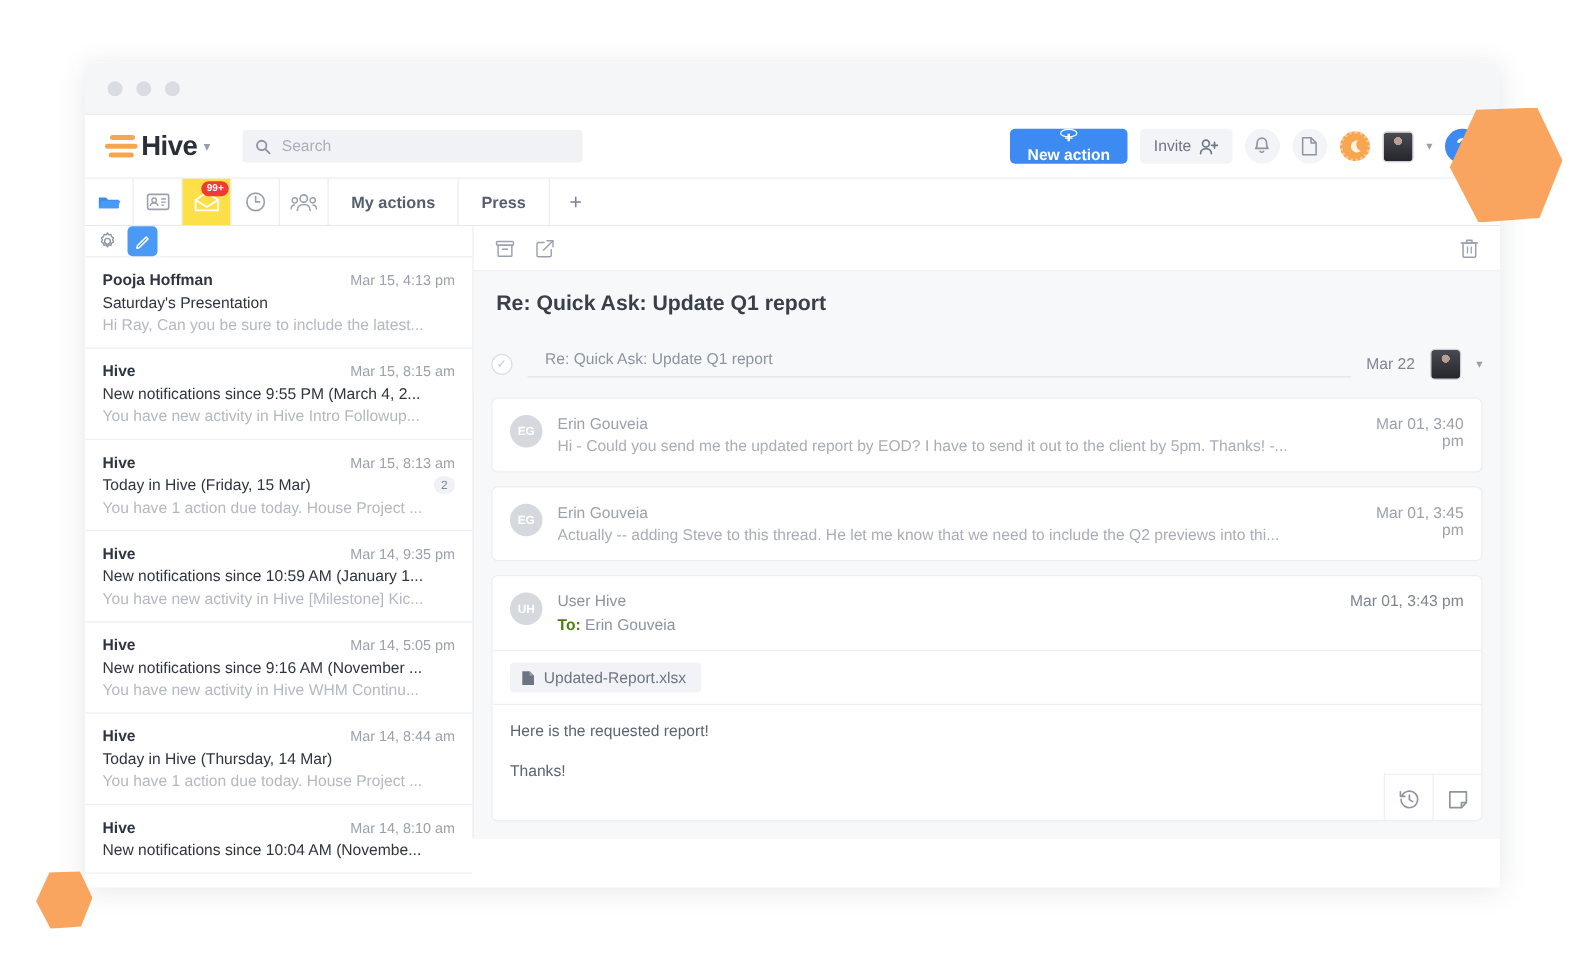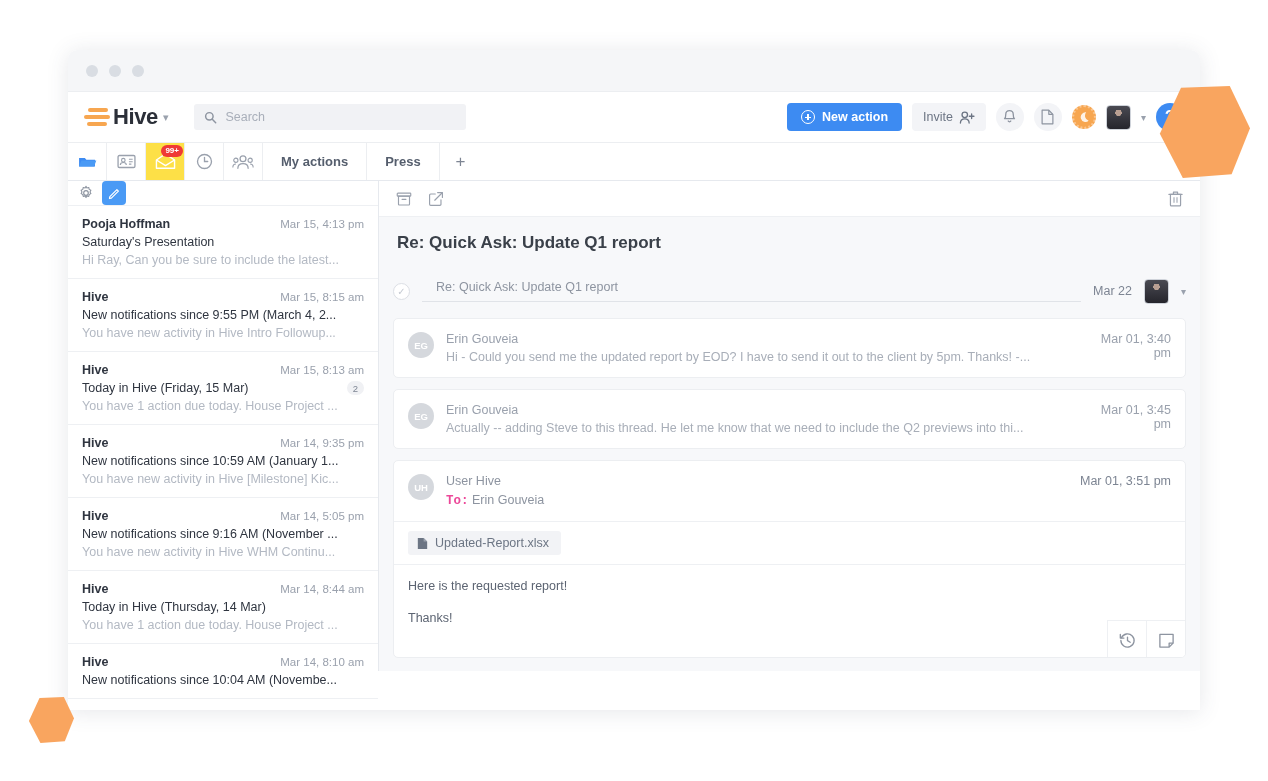--- a/index.html
+++ b/index.html
@@ -56,21 +56,21 @@
   .searchbar {
     width: 272px; height: 26px; background: #f1f2f5; border-radius: 3px;
     display: flex; align-items: center; gap: 8px; padding: 0 10px; margin-left: 12px;
   }
   .searchbar .ph { color: #a9afba; font-size: 12.5px; }
 
   .topnav-right { margin-left: auto; display: flex; align-items: center; gap: 10px; }
   .btn-newaction {
     background: #3d8bf2; color: #fff; border-radius: 4px; height: 28px;
     display: flex; align-items: center; gap: 7px; padding: 0 14px;
-    font-size: 12.5px; font-weight: bold; cursor: pointer;
+    font-size: 12.5px; font-weight: bold; cursor: pointer; flex-direction: column;
   }
   .circle-plus {
     width: 14px; height: 14px; border: 1.4px solid #fff; border-radius: 50%;
     position: relative;
   }
   .circle-plus:before, .circle-plus:after {
     content: ''; position: absolute; background: #fff;
   }
   .circle-plus:before { left: 2.8px; top: 5.5px; width: 6px; height: 1.4px; }
   .circle-plus:after { left: 5.3px; top: 3px; width: 1.4px; height: 6px; }
@@ -213,21 +213,21 @@
   .msg-time {
     font-size: 12.5px; color: #9aa1ad; text-align: right; width: 86px; flex:none; margin-left: 10px;
   }
 
   .msg-open {
     background:#fff; border: 1px solid #eceef1; border-radius: 5px; overflow:hidden;
   }
   .mo-head { display:flex; align-items:flex-start; padding: 13px 14px; }
   .mo-name { font-size: 12.5px; color: #8d94a0; }
   .mo-to { font-size: 12.5px; color: #8d94a0; margin-top: 5px; }
-  .mo-to b { color: #ec4899; font-family: Liberation Mono, monospace; }
+  .mo-to b { color: #4d7c0f; }
   .mo-time { margin-left:auto; font-size: 12.5px; color: #7d8593; }
   .mo-attach-row { border-top: 1px solid #eef0f3; padding: 9px 14px; }
   .chip {
     display:inline-flex; align-items:center; gap:7px; background: #f2f3f6;
     border-radius: 3px; padding: 5px 12px 5px 9px; font-size: 12.5px; color: #6c7584;
     cursor:pointer;
   }
   .mo-body { border-top: 1px solid #eef0f3; padding: 14px; position: relative; }
   .mo-body p { font-size: 12.5px; color: #5c6472; margin-bottom: 18px; }
   .body-actions {
@@ -532,21 +532,21 @@
             <div class="msg-time">Mar 01, 3:45 pm</div>
           </div>
 
           <div class="msg-open">
             <div class="mo-head">
               <div class="av">UH</div>
               <div>
                 <div class="mo-name">User Hive</div>
                 <div class="mo-to"><b>To:</b> <span>Erin Gouveia</span></div>
               </div>
-              <div class="mo-time">Mar 01, 3:51 pm</div>
+              <div class="mo-time">Mar 01, 3:43 pm</div>
             </div>
 
             <div class="mo-attach-row">
               <span class="chip">
                 <span>
                   <svg width="11" height="13" viewBox="0 0 12 14">
                       <path d="M.9.9h6.3l3.9 3.9v8.3H.9z" fill="#6c7584"></path>
                       <path d="M7.2.9v3.9h3.9" fill="#9aa1ad"></path>
                     </svg>
                 </span>

